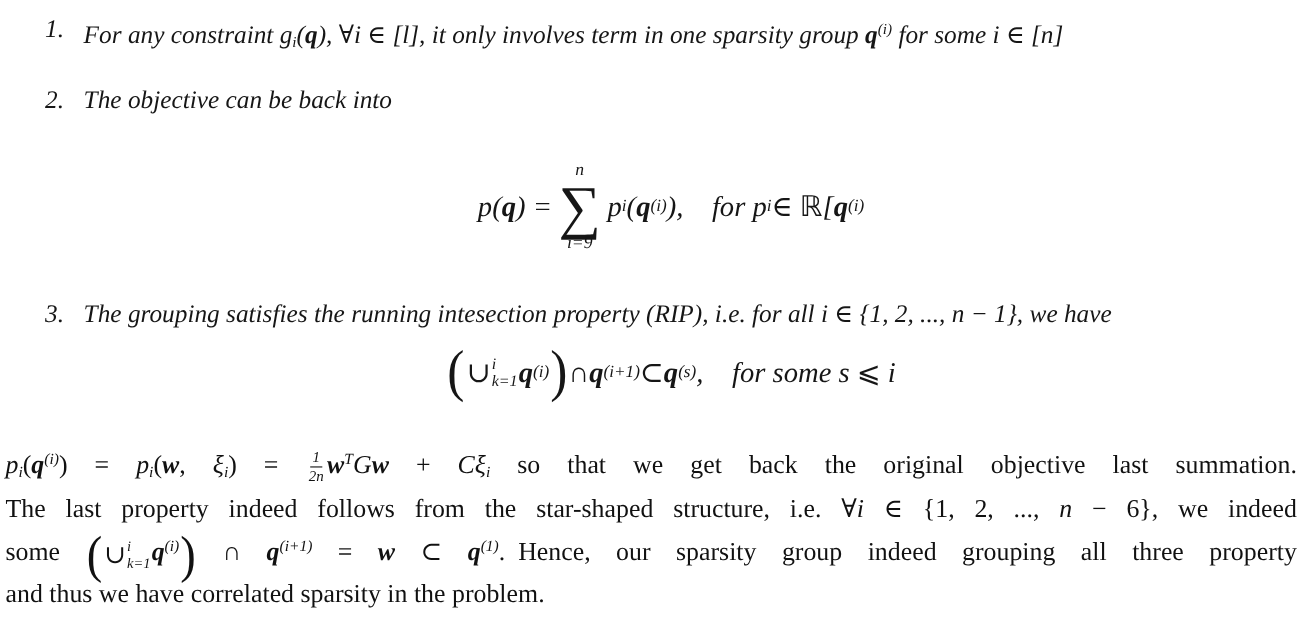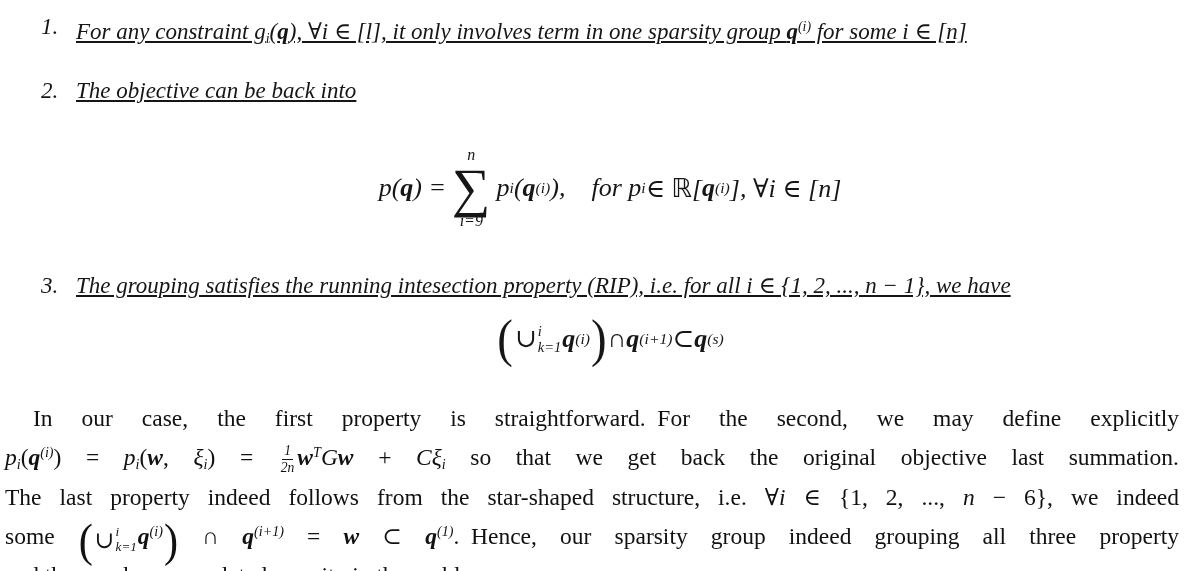--- a/index.html
+++ b/index.html
@@ -6,21 +6,21 @@
   body{
     width:1184px;height:571px;background:#ffffff;color:#161616;
     font-family:"Liberation Serif","DejaVu Serif","DejaVu Sans",serif;
     overflow:hidden;
   }
   .doc{padding:12px 5px 0 5px;}
   .list{padding-left:36px;}
   .list-item{display:flex;font-style:italic;font-size:23px;line-height:30px;}
   .li-gap{margin-bottom:22px;}
   .item-number{min-width:26px;margin-right:9px;}
-  .item-text{flex:1;text-decoration:underline;}
+  .item-text{flex:1;}
   .formula{display:flex;justify-content:center;align-items:center;font-style:italic;font-size:26px;}
   .formula-objective{margin:40px 0 40px 0;}
   .formula-rip{margin:18px 0 0 0;}
   .sum-col{display:inline-flex;flex-direction:column;align-items:center;margin:0 6px;}
   .sum-top,.sum-bot{font-size:16px;line-height:1.15;font-style:italic;}
   .sum-sym{font-size:54px;line-height:0.82;font-style:normal;padding:2px 0;}
   .frac{display:inline-flex;flex-direction:column;align-items:center;font-size:0.58em;line-height:1.15;vertical-align:middle;margin:0 3px;text-align:center;font-style:italic;}
   .frac-num{border-bottom:1.4px solid currentColor;padding:0 2px;}
   .lim{display:inline-flex;align-items:center;vertical-align:middle;margin:0 1px;}
   .lim-sym{font-style:normal;}
@@ -65,21 +65,20 @@
         <span class="sub">i</span>
         <span>(</span>
         <span class="b">q</span>
         <span class="sup">(i)</span>
         <span>),</span>
         <span> for p</span>
         <span class="sub">i</span>
         <span> ∈ ℝ[</span>
         <span class="b">q</span>
         <span class="sup">(i)</span>
-        <span>], ∀i ∈ [n]</span>
       </div>
 
     <div class="list-item">
       <span class="item-number">3.</span>
       <span class="item-text"><span>The grouping satisfies the running intesection property (RIP), i.e. for all i ∈ {1, 2, ..., n − 1}, we have</span></span>
     </div>
 
     <div class="formula formula-rip">
         <span class="bigp">(</span>
         <span class="lim">
@@ -91,26 +90,26 @@
         </span>
         <span class="b">q</span>
         <span class="sup">(i)</span>
         <span class="bigp">)</span>
         <span> ∩ </span>
         <span class="b">q</span>
         <span class="sup">(i+1)</span>
         <span> ⊂ </span>
         <span class="b">q</span>
         <span class="sup">(s)</span>
+        <span>, for some s ⩽ i</span>
       </div>
 
   </div>
 
   <div class="para">
-    <div class="para-line jl indent"><span>In our case, the first property is straightforward. For the second, we may define explicitly</span></div>
     <div class="para-line jl"><span class="i">p</span><span class="sub">i</span><span>(</span><span class="b">q</span><span class="sup">(i)</span><span>) = </span><span class="i">p</span><span class="sub">i</span><span>(</span><span class="b">w</span><span>, </span><span class="i">ξ</span><span class="sub">i</span><span>) = </span><span class="frac">
           <span class="frac-num">1</span>
           <span class="frac-den">2n</span>
         </span><span class="b">w</span><span class="sup">T</span><span class="i">G</span><span class="b">w</span><span> + </span><span class="i">C</span><span class="i">ξ</span><span class="sub">i</span><span> so that we get back the original objective last summation.</span></div>
     <div class="para-line jl"><span>The last property indeed follows from the star-shaped structure, i.e. </span><span class="i">∀i</span><span> ∈ {1, 2, ..., </span><span class="i">n</span><span> − 6}, we indeed</span></div>
     <div class="para-line jl"><span>some </span><span class="bigp">(</span><span class="lim">
           <span class="lim-sym">∪</span>
           <span class="lim-scripts">
             <span class="lim-top">i</span>
             <span class="lim-bot">k=1</span>

